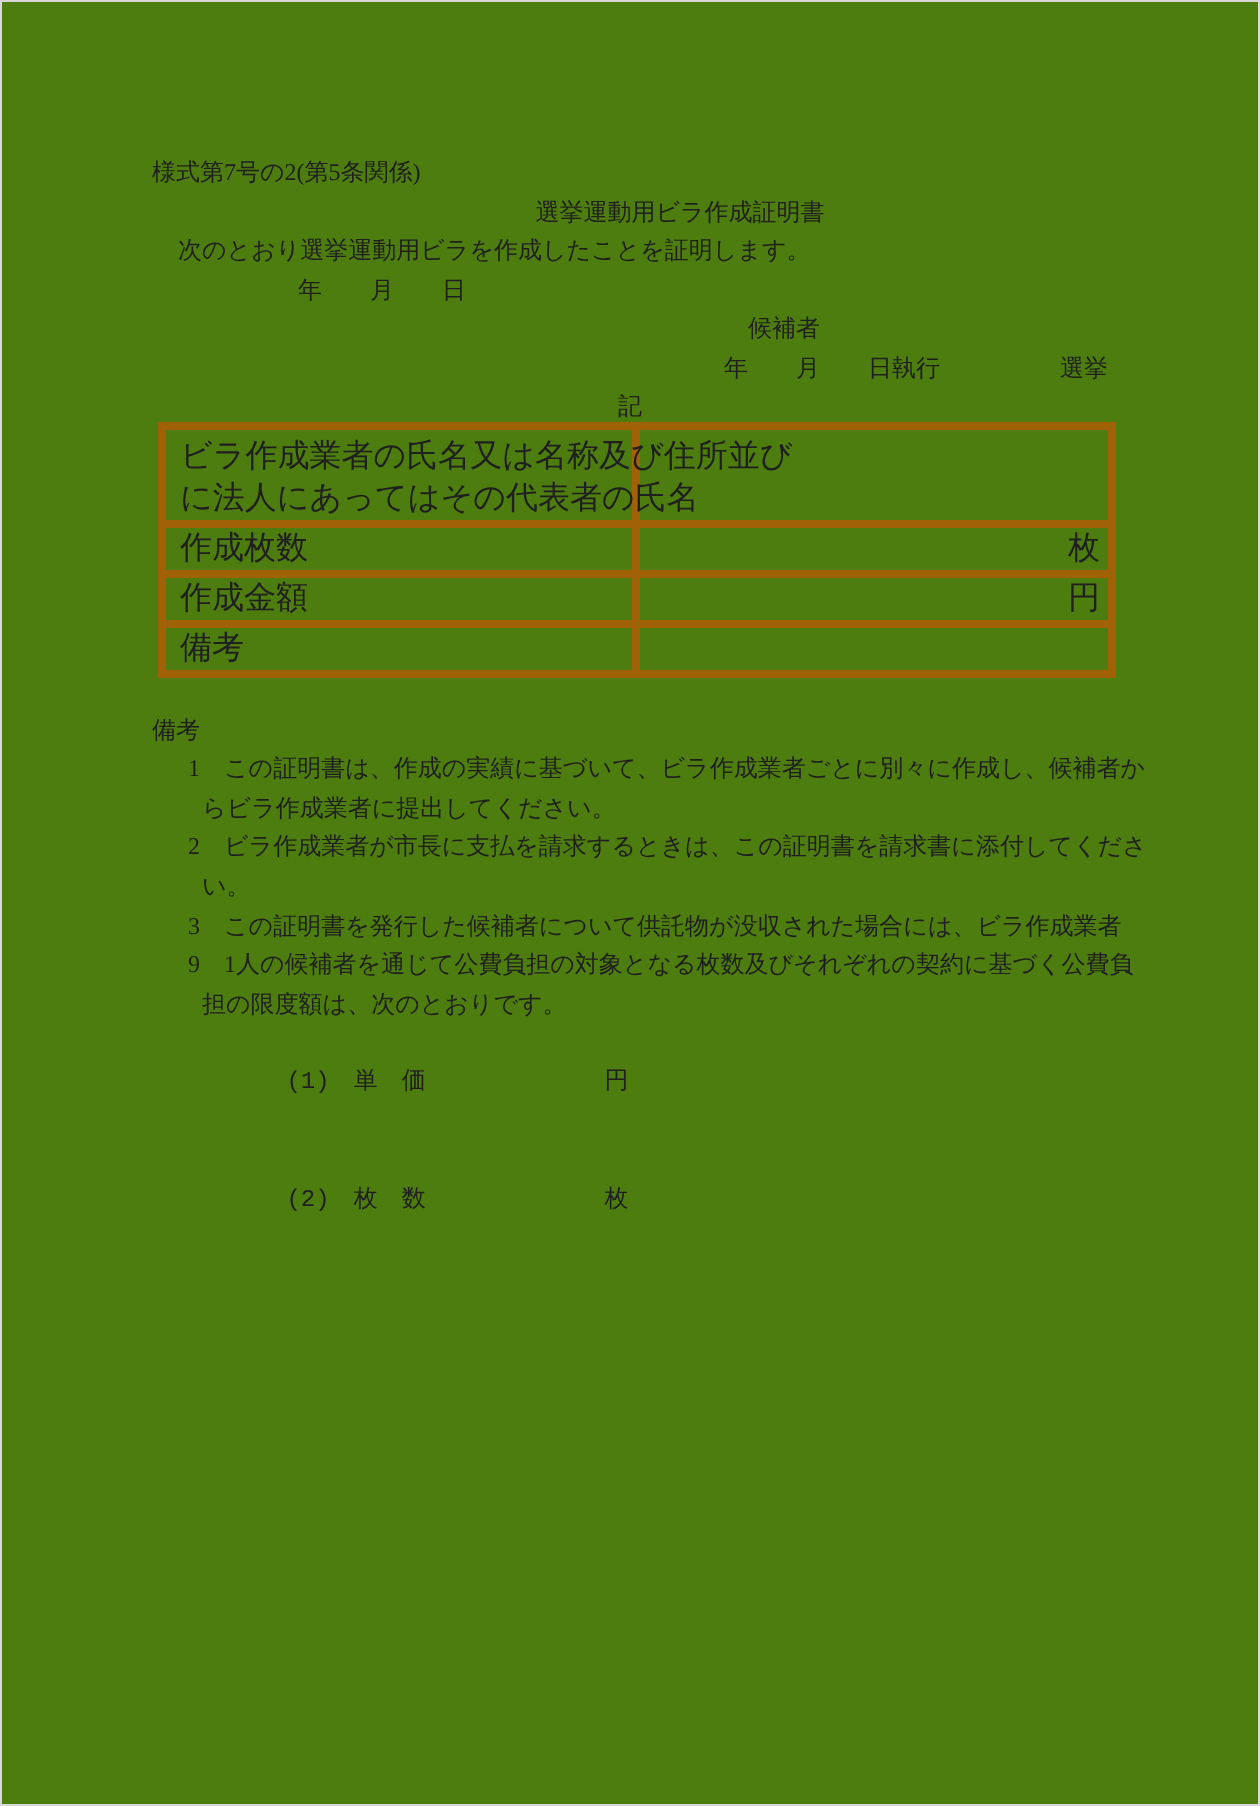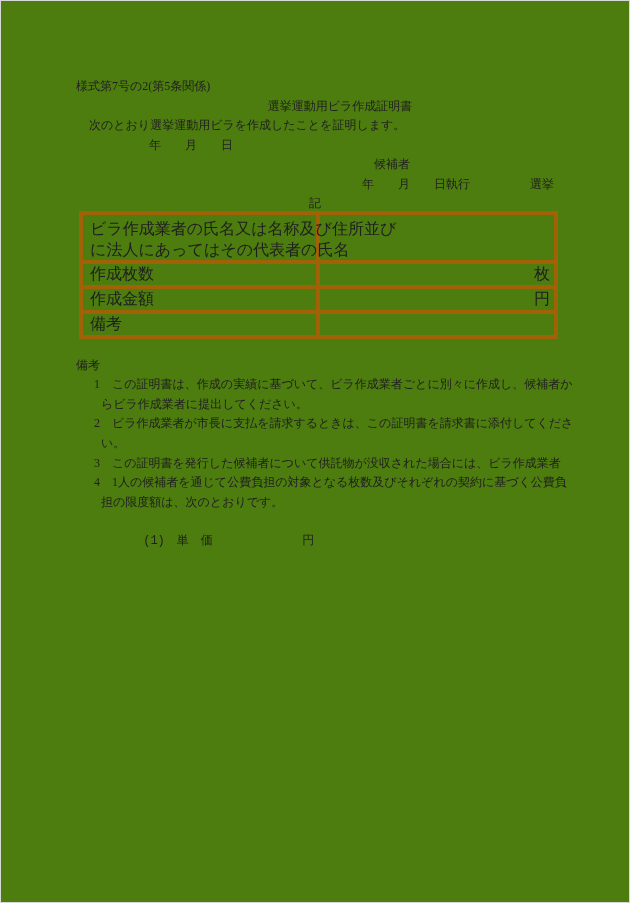--- a/index.html
+++ b/index.html
@@ -106,21 +106,24 @@
     <div class="line">備考</div>
 
     <div class="line nl-first">1　この証明書は、作成の実績に基づいて、ビラ作成業者ごとに別々に作成し、候補者か</div>
     <div class="line nl-cont">らビラ作成業者に提出してください。</div>
 
     <div class="line nl-first">2　ビラ作成業者が市長に支払を請求するときは、この証明書を請求書に添付してくださ</div>
     <div class="line nl-cont">い。</div>
 
     <div class="line nl-first">3　この証明書を発行した候補者について供託物が没収された場合には、ビラ作成業者</div>
 
-    <div class="line nl-first">4　1人の候補者を通じて公費負担の対象となる枚数及びそれぞれの契約に基づく公費負</div>
+    <div class="line nl-first">9　1人の候補者を通じて公費負担の対象となる枚数及びそれぞれの契約に基づく公費負</div>
     <div class="line nl-cont">担の限度額は、次のとおりです。</div>
 
     <div class="line sub-line">
       <span class="sub-label">(1)　単　価</span><span>円</span><span class="sub-extra"></span>
+    </div>
+    <div class="line sub-line">
+      <span class="sub-label">(2)　枚　数</span><span>枚</span><span class="sub-extra"></span>
     </div>
   </div>
 
 </div>
 
 </body></html>

